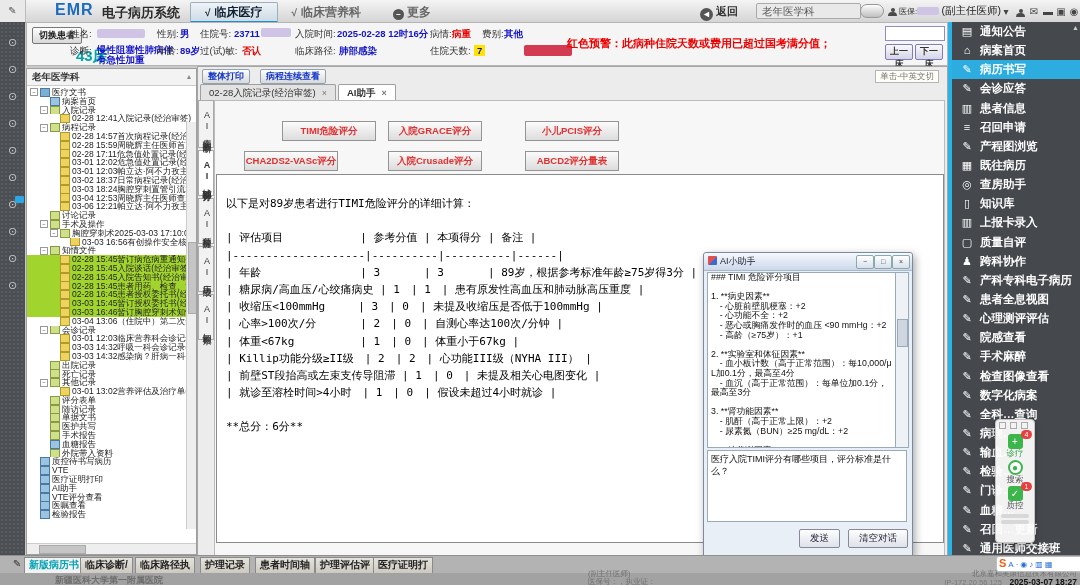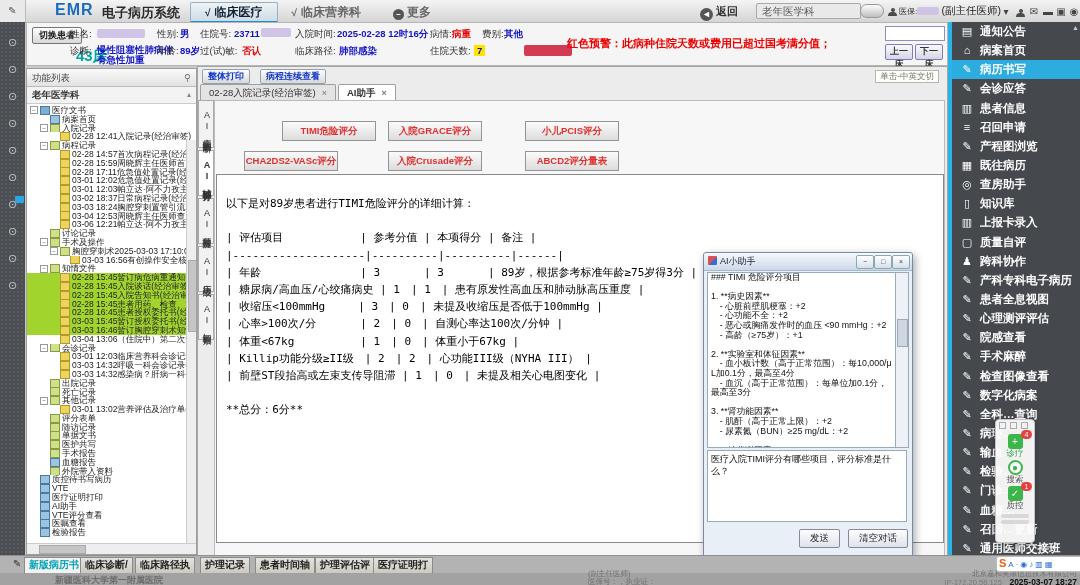--- a/index.html
+++ b/index.html
@@ -198,21 +198,20 @@
     <div class="strip-ic">⊙</div>
     <div class="strip-ic">⊙</div>
     <div class="strip-ic">⊙</div>
     <div class="strip-ic">⊙<span class="strip-badge"></span></div>
     <div class="strip-ic">⊙</div>
     <div class="strip-ic">⊙</div>
     <div class="strip-ic">⊙</div>
   </div>
 
 <div id="treepanel" class="abs">
-  <div id="tree-title"><span>功能列表</span><span class="pin">⚲</span></div>
   <div id="tree-dept"><span>老年医学科</span><span class="car">▴</span></div>
   <div id="tree-body">
     <div id="tree-vscroll">
         <div class="thumb"></div>
       </div>
   <div class="tree-row" style="padding-left: 3px;">
         <span class="exp">−</span>
         <span class="tico k-root"></span>
         <span class="tlabel">医疗文书</span>
       </div>
@@ -488,20 +487,21 @@
         <div class="rline"></div>
         <div class="rline">| 评估项目　　　　　　　| 参考分值 | 本项得分 | 备注 |</div>
         <div class="rline">|--------------------|----------|----------|------|</div>
         <div class="rline">| 年龄　　　　　　　　　| 3　　　　| 3　　　　| 89岁，根据参考标准年龄≥75岁得3分 |</div>
         <div class="rline">| 糖尿病/高血压/心绞痛病史 | 1　| 1　| 患有原发性高血压和肺动脉高压重度 |</div>
         <div class="rline">| 收缩压&lt;100mmHg　　　| 3　| 0　| 未提及收缩压是否低于100mmHg |</div>
         <div class="rline">| 心率&gt;100次/分　　　　| 2　| 0　| 自测心率达100次/分钟 |</div>
         <div class="rline">| 体重&lt;67kg　　　　　　| 1　| 0　| 体重小于67kg |</div>
         <div class="rline">| Killip功能分级≥II级　| 2　| 2　| 心功能III级（NYHA III） |</div>
         <div class="rline">| 前壁ST段抬高或左束支传导阻滞 | 1　| 0　| 未提及相关心电图变化 |</div>
+        <div class="rline">| 就诊至溶栓时间&gt;4小时　| 1　| 0　| 假设未超过4小时就诊 |</div>
         <div class="rline"></div>
         <div class="rline">**总分：6分**</div>
         <div class="rline"></div>
       </div>
   </div>
 </div>
 
 <div id="rightbar" class="abs">
   <span id="rb-scrollup">▲</span>
 <div class="sbitem"><span class="sbic">▤</span><span class="lbl">通知公告</span></div>

